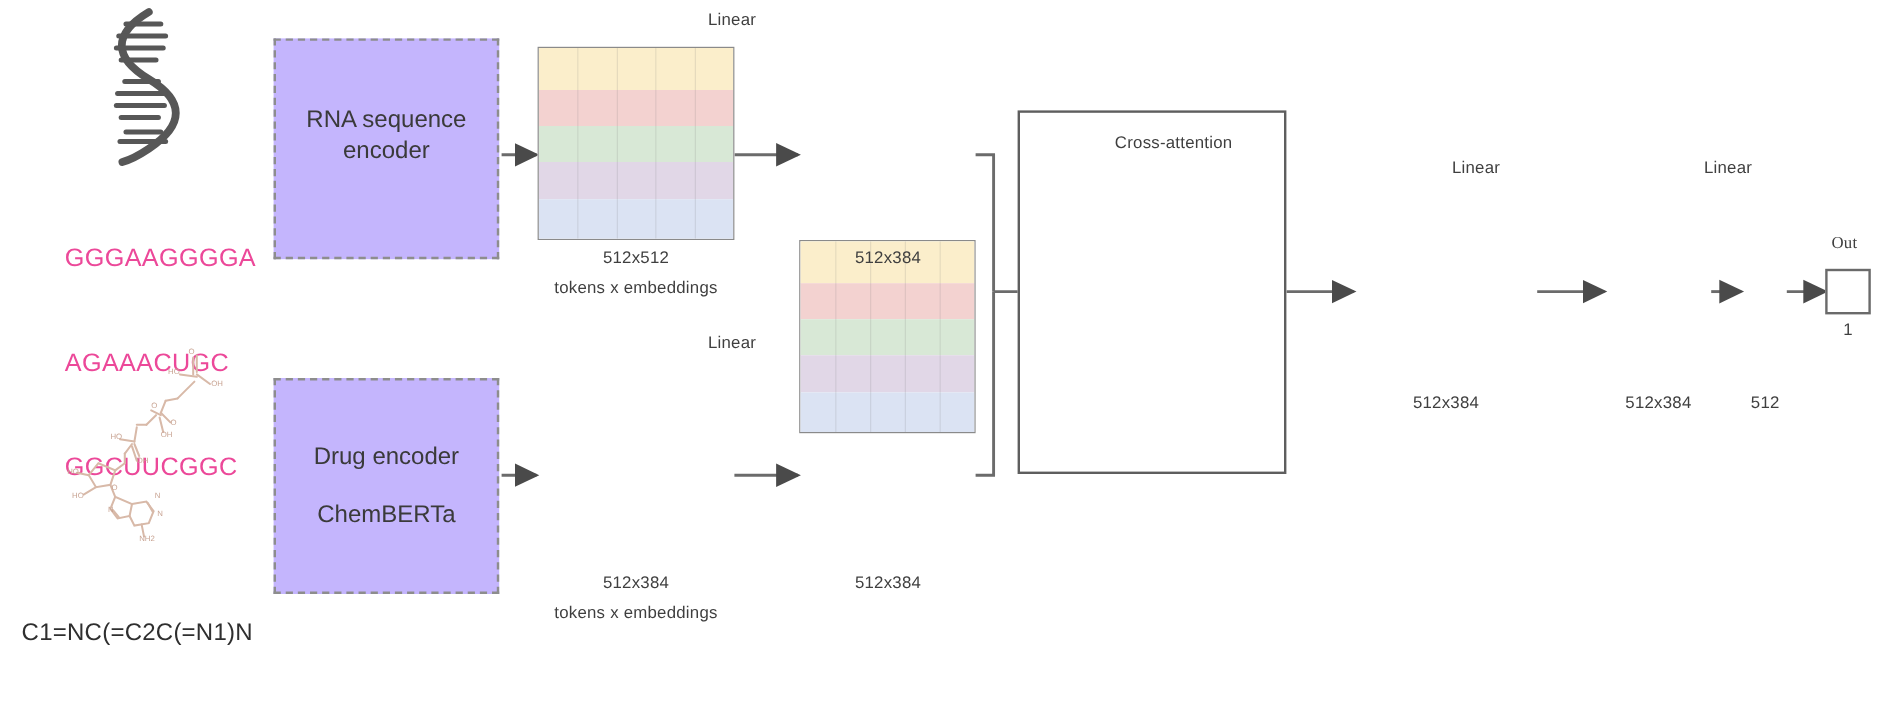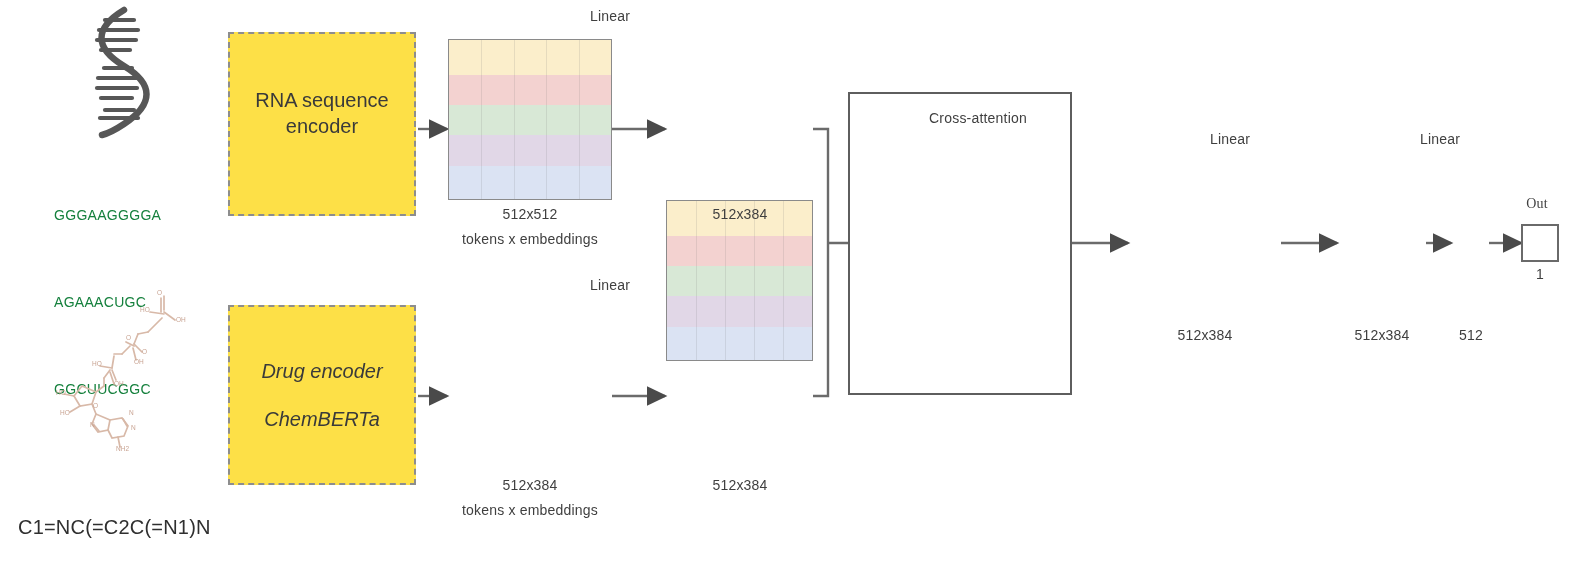--- a/index.html
+++ b/index.html
@@ -2,25 +2,25 @@
 <html><head>
 <meta charset="utf-8">
 <style>
   html,body{margin:0;padding:0;background:#ffffff;}
   body{width:1584px;height:586px;position:relative;overflow:hidden;
        font-family:"Liberation Sans",sans-serif;color:#3a3a3a;}
   .stage{position:relative;width:1584px;height:586px;}
   .abs{position:absolute;}
   .lbl{font-size:14px;color:#3f3f3f;white-space:nowrap;letter-spacing:.2px;}
   .lbl.ctr{text-align:center;}
-  .seqtext{font-size:14px;line-height:29px;color:#15803d;white-space:pre;letter-spacing:.3px;}
+  .seqtext{font-size:21px;line-height:29px;color:#ec4899;white-space:pre;letter-spacing:.3px;}
   .smiles{font-size:20px;line-height:27px;color:#2f2f2f;white-space:pre;letter-spacing:.2px;}
 
   
-  .dashbox{border:2.5px dashed #8d8d8d;background:#fde047;box-sizing:border-box;
+  .dashbox{border:2.5px dashed #8d8d8d;background:#c4b5fd;box-sizing:border-box;
            display:flex;flex-direction:column;align-items:center;justify-content:center;}
   .dashbox .t{font-size:20px;color:#3a3a3a;text-align:center;line-height:26px;}
   .gap{height:22px;}
 
   
   .mat{box-sizing:border-box;border:1.6px solid #8a8a8a;background:#fff;
        display:flex;flex-direction:column;overflow:hidden;position:relative;}
   .band{width:100%;}
   .mat .vgrid{position:absolute;top:0;bottom:0;width:1px;background:rgba(120,120,120,.16);}
 
@@ -149,21 +149,21 @@
   </div>
 
   <div class="abs dashbox" style="left:228px;top:32px;width:188px;height:184px;">
     <div class="t">
       <span>RNA sequence</span><br>
       <span>encoder</span>
     </div>
     <div class="gap"></div>
   </div>
 
-  <div class="abs dashbox" style="left:228px;top:305px;width:188px;height:180px;font-style:italic;">
+  <div class="abs dashbox" style="left:228px;top:315px;width:188px;height:180px;">
     <div class="t">Drug encoder</div>
     <div class="gap"></div>
     <div class="t">ChemBERTa</div>
   </div>
 
   <div class="abs lbl ctr" style="left:525px;top:8px;width:170px;">Linear</div>
 
   <div class="abs mat" id="m-rna-embed" style="left:448px;top:39px;width:164px;height:161px;">
       <div class="band" style="height: 22%; background: rgb(251, 238, 203);"></div>
       <div class="band" style="height: 19%; background: rgb(243, 210, 208);"></div>

